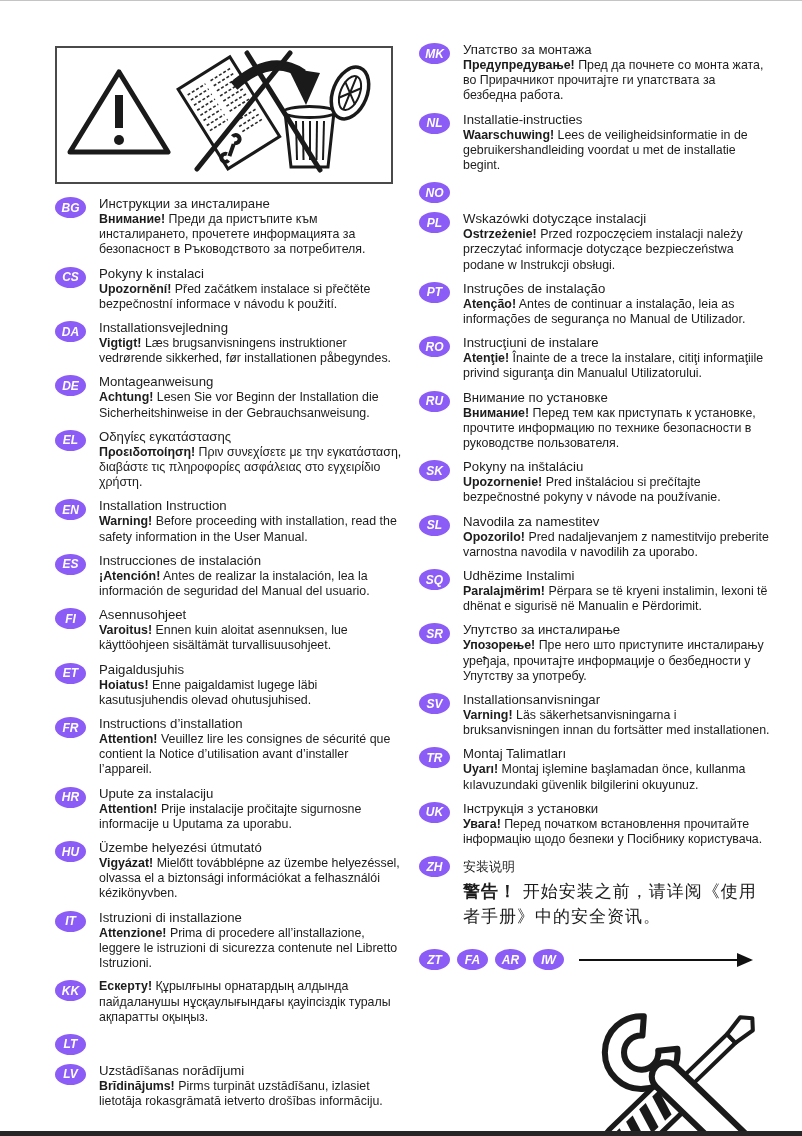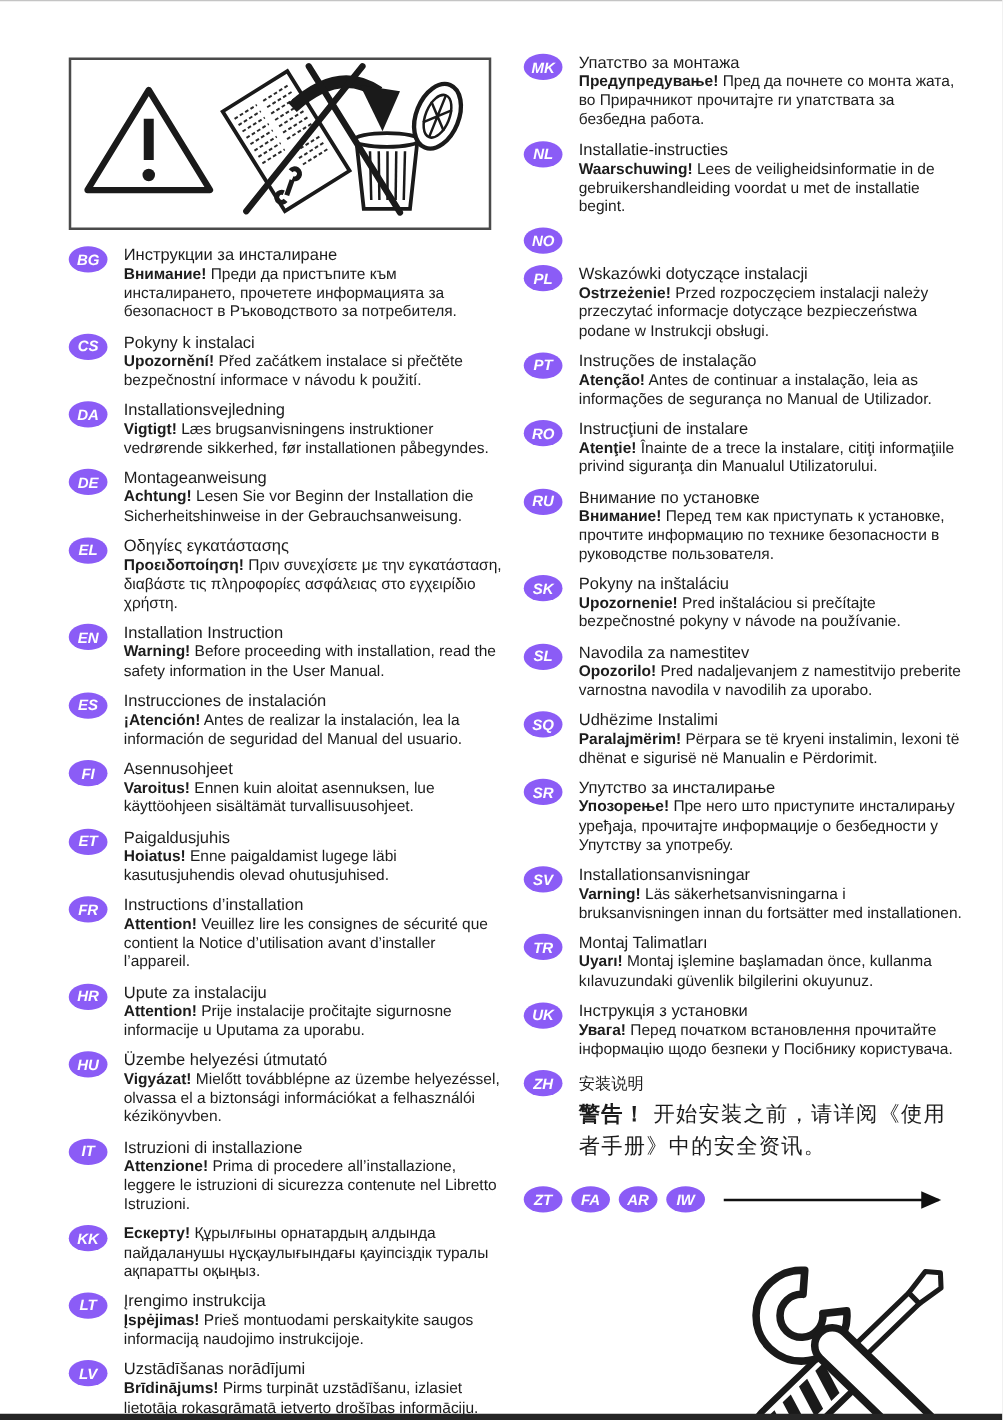--- a/index.html
+++ b/index.html
@@ -195,24 +195,20 @@
           </div>
         </div>
         <div class="entry">
           <span class="badge">KK</span>
           <div class="txt">
             <div class="body"><b>Ескерту!</b> <span>Құрылғыны орнатардың алдында пайдаланушы нұсқаулығындағы қауіпсіздік туралы ақпаратты оқыңыз.</span></div>
           </div>
         </div>
         <div class="entry">
           <span class="badge">LT</span>
-          <div class="txt">
-            <div class="title">Įrengimo instrukcija</div>
-            <div class="body"><b>Įspėjimas!</b> <span>Prieš montuodami perskaitykite saugos informaciją naudojimo instrukcijoje.</span></div>
-          </div>
         </div>
         <div class="entry">
           <span class="badge">LV</span>
           <div class="txt">
             <div class="title">Uzstādīšanas norādījumi</div>
             <div class="body"><b>Brīdinājums!</b> <span>Pirms turpināt uzstādīšanu, izlasiet lietotāja rokasgrāmatā ietverto drošības informāciju.</span></div>
           </div>
         </div>
       </div>
   </div>

